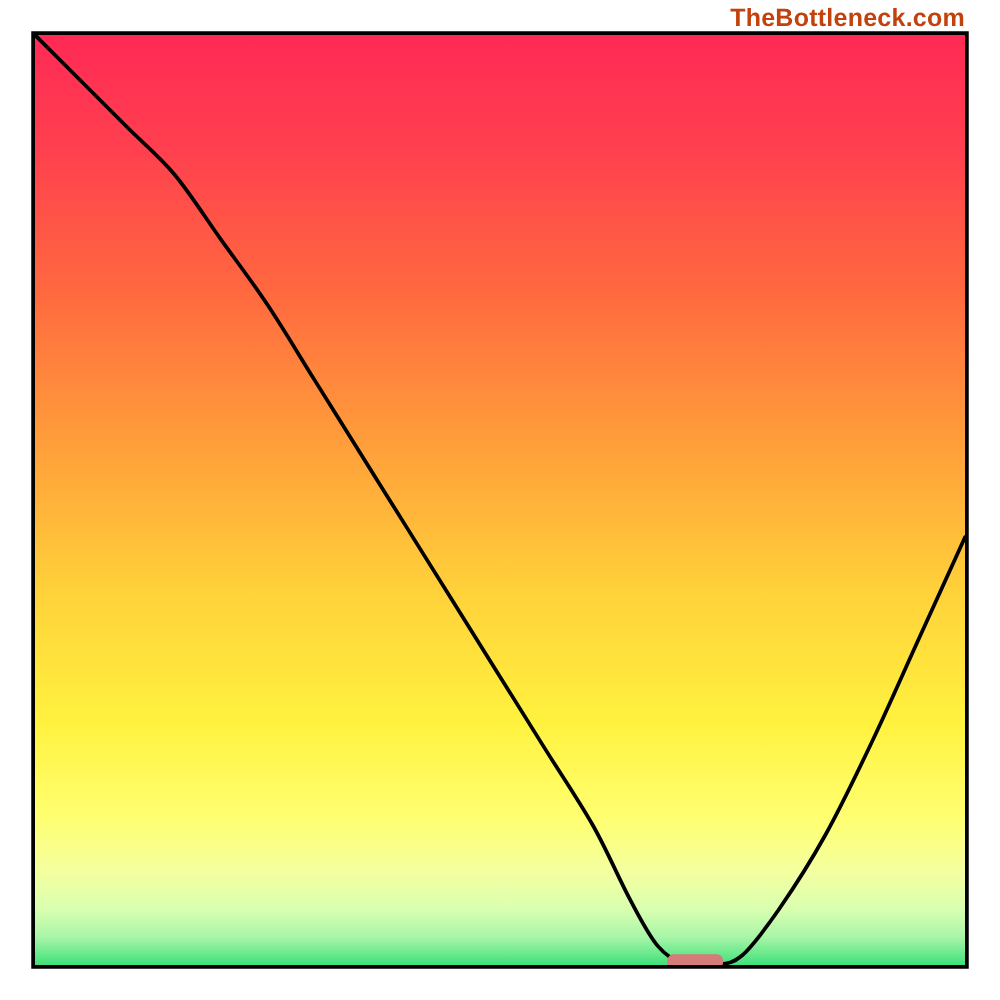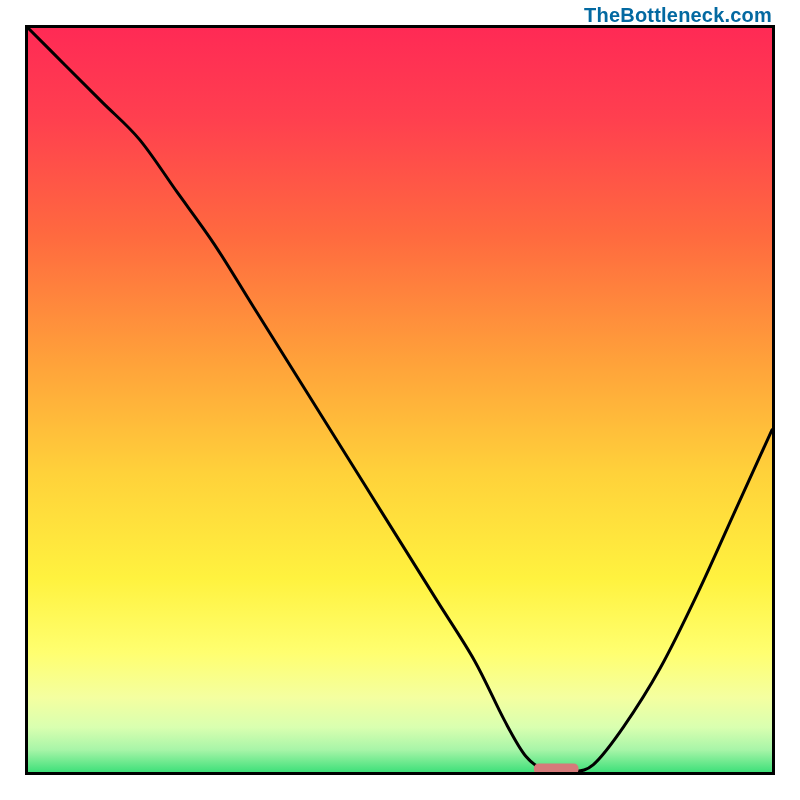--- a/index.html
+++ b/index.html
@@ -30,21 +30,21 @@
     width: 100%;
     height: 100%;
   }
   .watermark {
     position: absolute;
     top: 4px;
     right: 28px;
     font-family: Arial, Helvetica, sans-serif;
     font-size: 20px;
     font-weight: bold;
-    color: #0369a1;
+    color: #c2410c;
     letter-spacing: 0.2px;
   }
 </style>
 </head>
 <body>
 
 <div class="watermark">TheBottleneck.com</div>
 
 <div class="chart-frame">
   <svg class="gradient-bg" viewBox="0 0 744 744" preserveAspectRatio="none">

